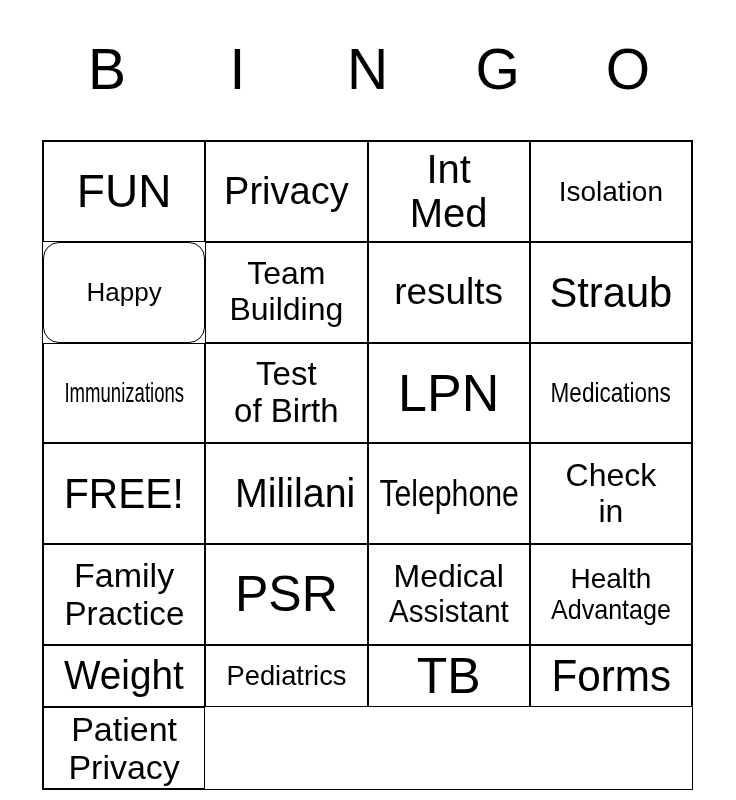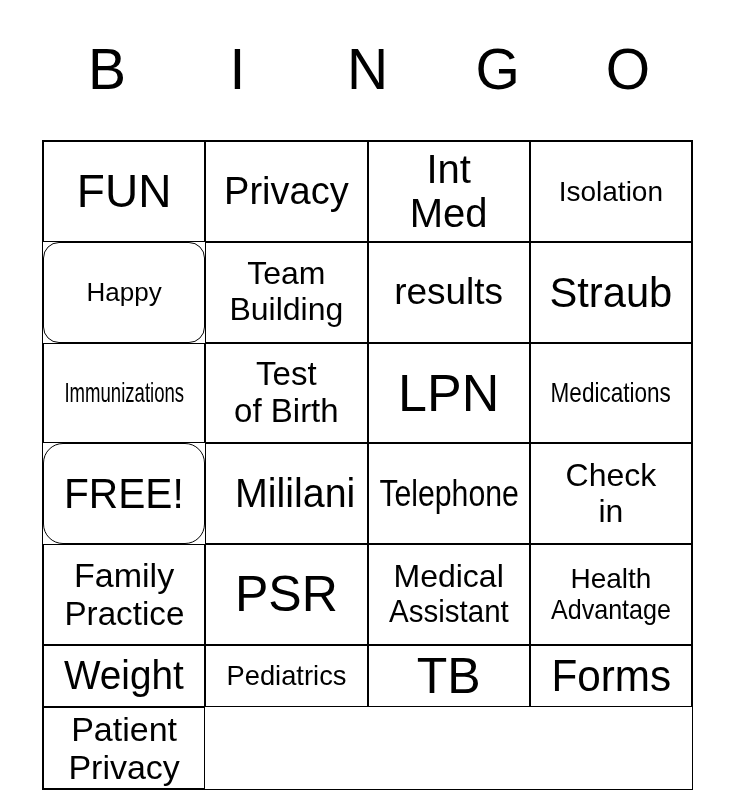--- a/index.html
+++ b/index.html
@@ -111,21 +111,21 @@
     <div class="cell" style="font-size: 33px;">
       <div class="line"><span class="seg">Test</span></div>
       <div class="line"><span class="seg">of Birth</span></div>
     </div>
     <div class="cell" style="font-size: 52px;">
       <div class="line"><span class="seg">LPN</span></div>
     </div>
     <div class="cell" style="font-size: 28px;">
       <div class="line"><span class="seg" style="transform: scaleX(0.805);">Medications</span></div>
     </div>
-    <div class="cell" style="font-size: 42px; border-radius: 20px;">
+    <div class="cell" style="font-size: 42px;">
       <div class="line"><span class="seg" style="transform: scaleX(0.968);">FREE!</span></div>
     </div>
     <div class="cell" style="font-size: 40px; padding-left: 20px;">
       <div class="line"><span class="seg" style="transform: scaleX(0.984);">Mililani</span></div>
     </div>
     <div class="cell" style="font-size: 36px;">
       <div class="line"><span class="seg" style="transform: scaleX(0.839);">Telephone</span></div>
     </div>
     <div class="cell" style="font-size: 32px;">
       <div class="line"><span class="seg">Check</span></div>

